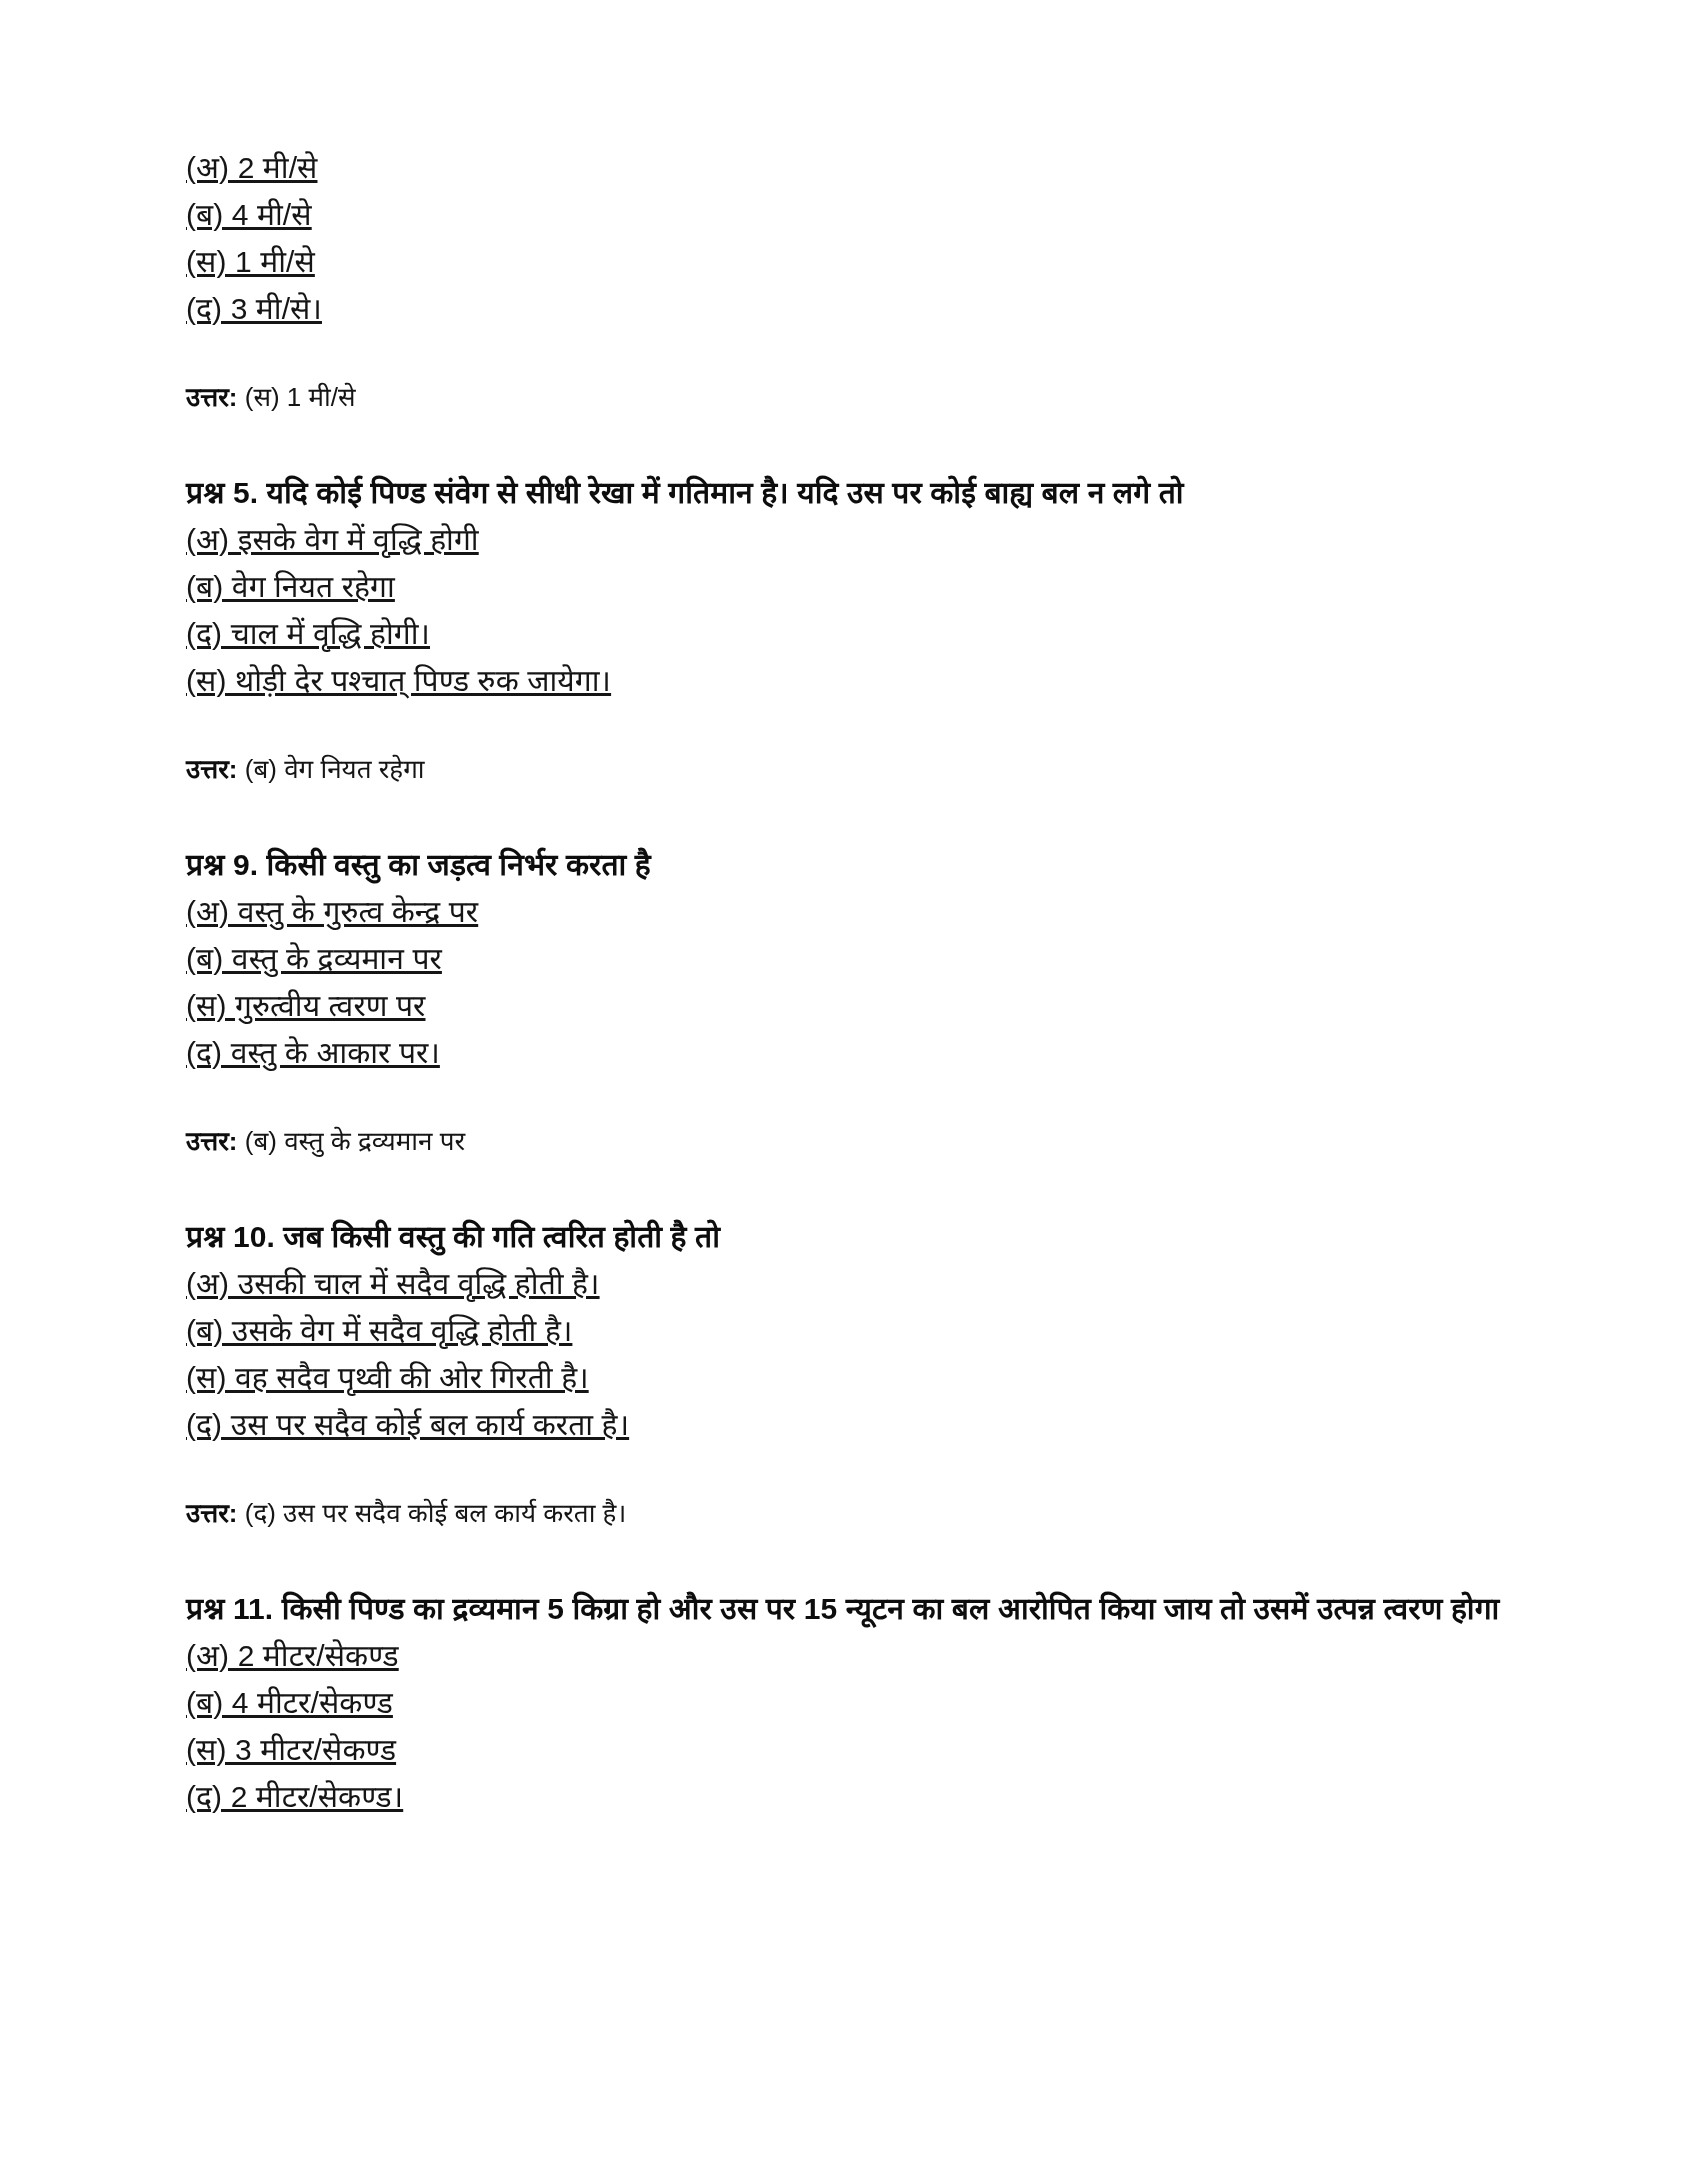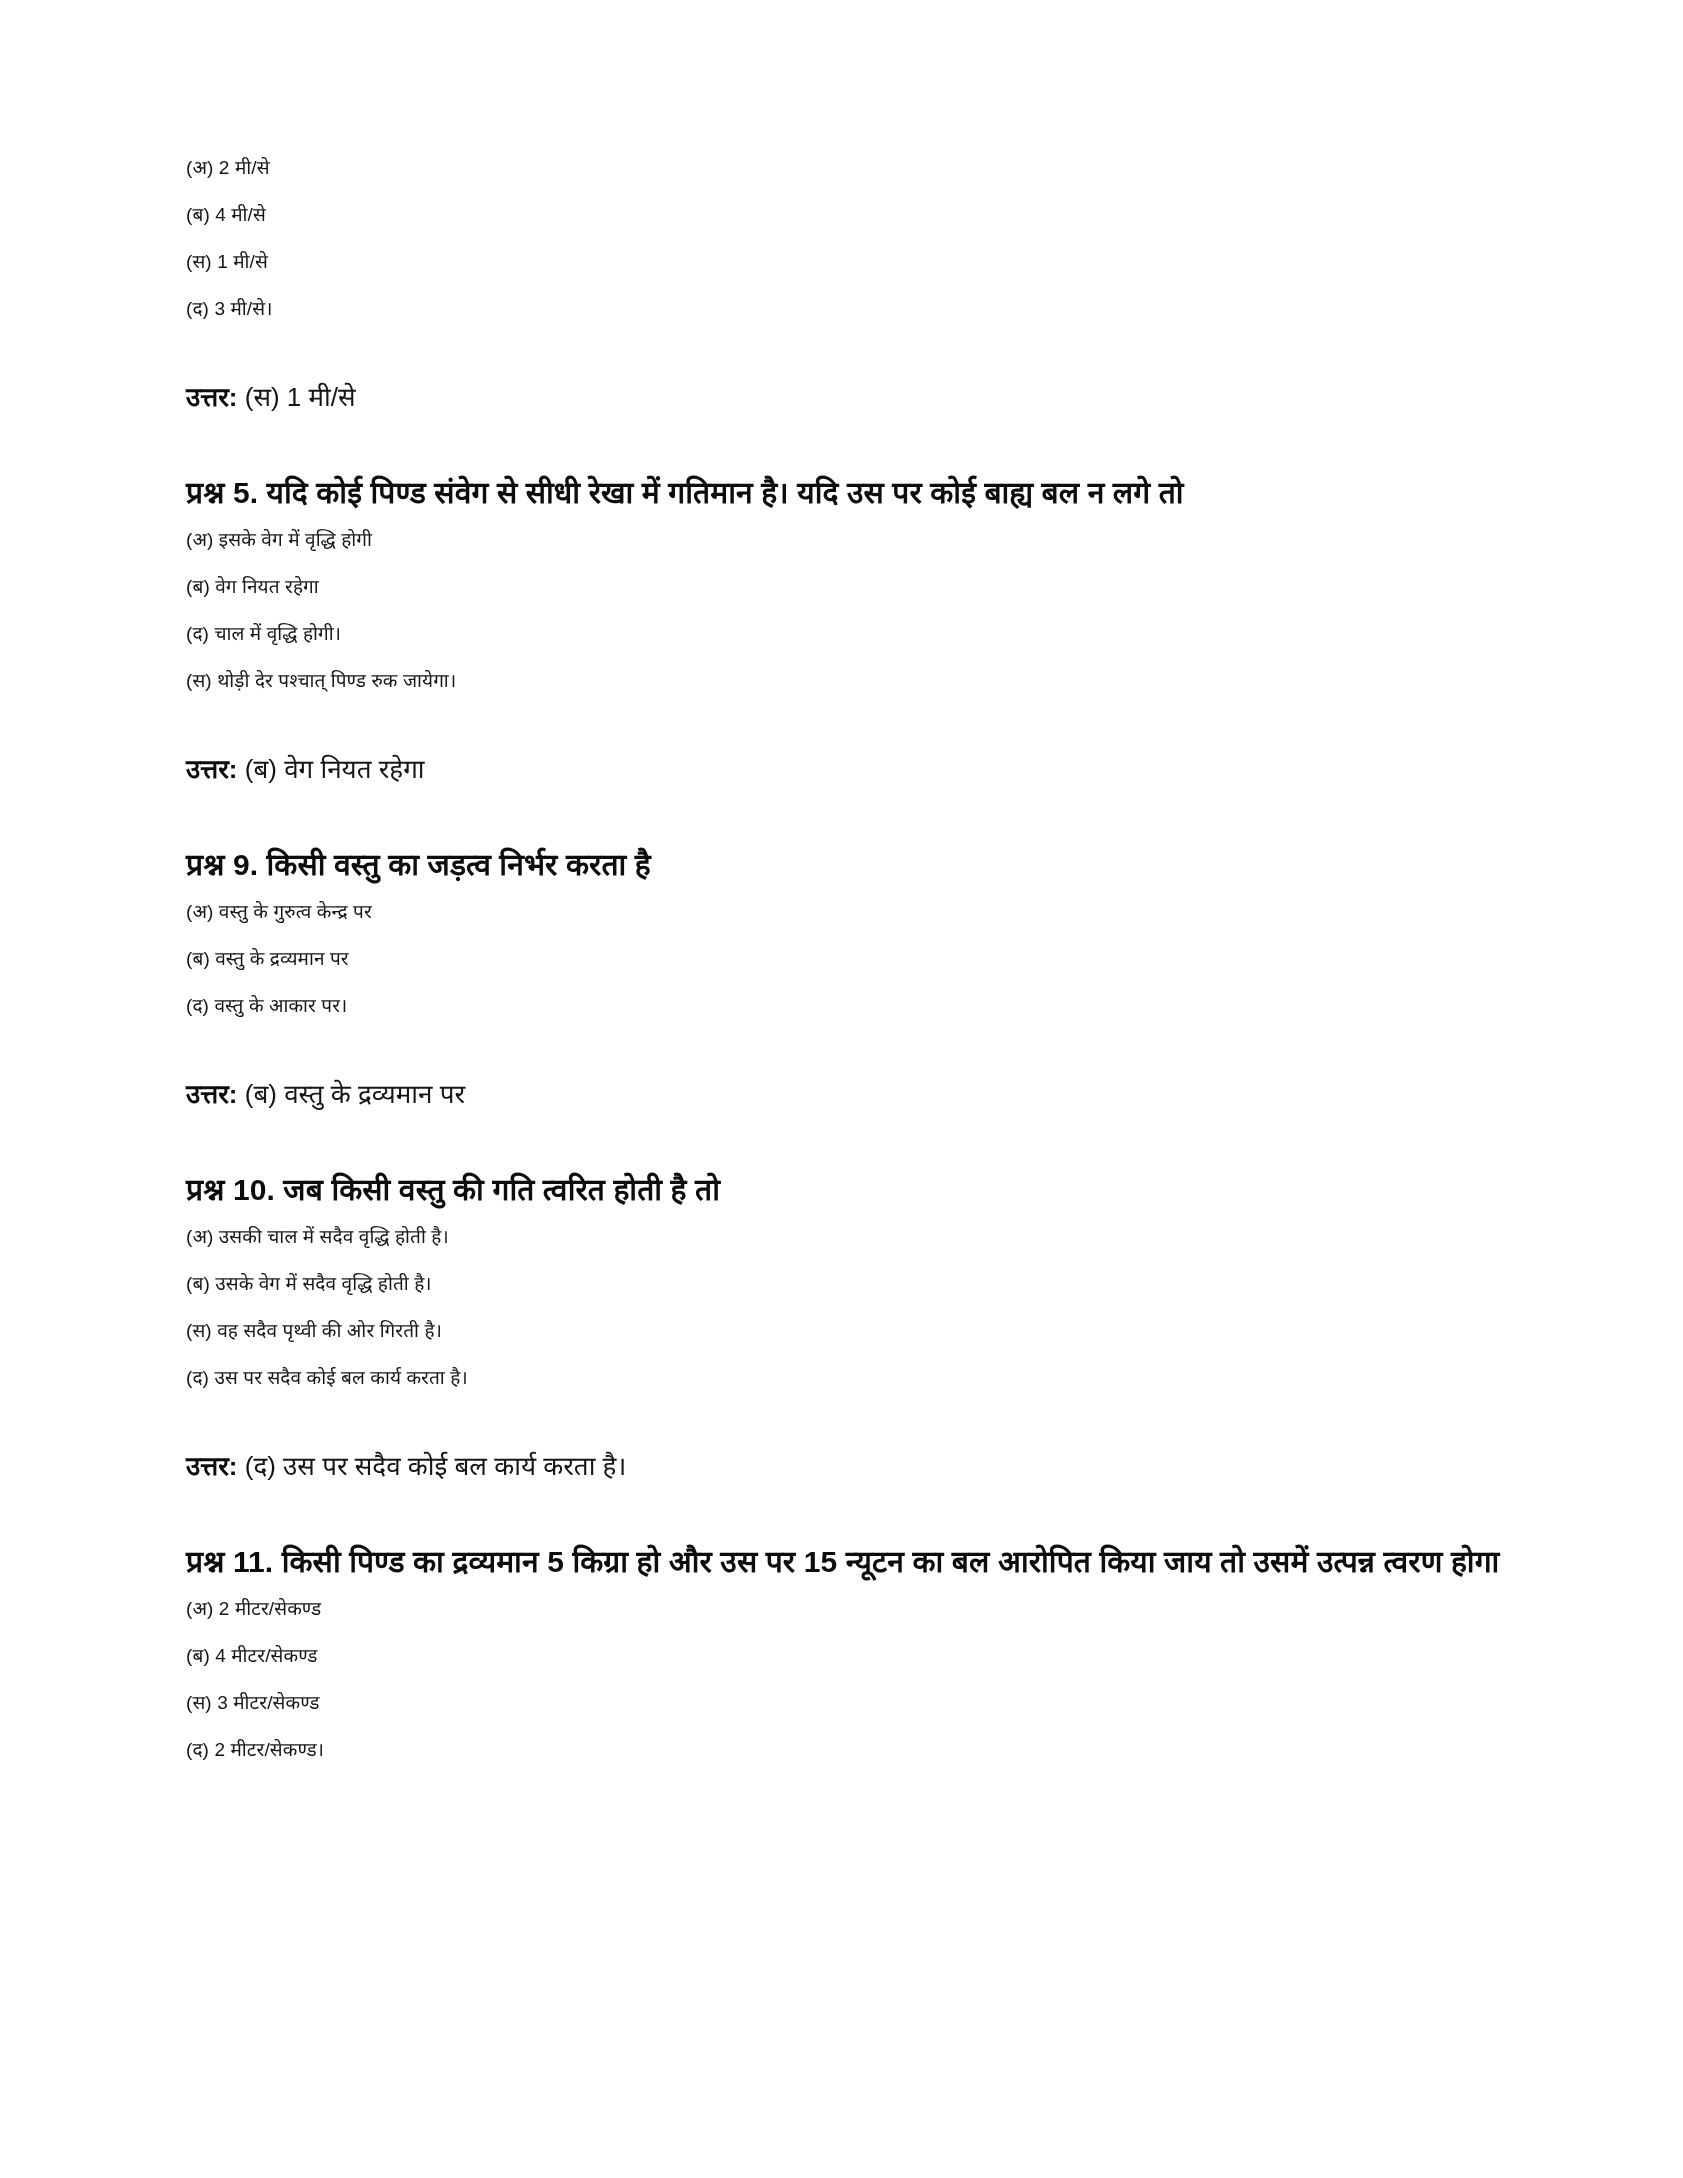--- a/index.html
+++ b/index.html
@@ -26,25 +26,26 @@
   .content {
     width: 1317px;
   }
   
   .option-list {
     margin: 0;
     padding: 0;
     list-style: none;
   }
   .line {
-    font-size: 19px;
+    font-size: 30px;
     line-height: 47px;
     color: #151515;
     letter-spacing: 0.1px;
     white-space: pre-wrap;
+    text-decoration: underline;
   }
   .q-heading {
     font-size: 30px;
     line-height: 47px;
     font-weight: bold;
     color: #0d0d0d;
     letter-spacing: 0.1px;
     white-space: pre-wrap;
   }
   .answer-line {
@@ -94,20 +95,21 @@
     <div class="gap-answer"></div>
 
     <p class="answer-line block"><span class="answer-label">उत्तर:</span><span> (ब) वेग नियत रहेगा</span></p>
 
     <div class="gap-section"></div>
 
     <p class="q-heading block">प्रश्न 9. किसी वस्तु का जड़त्व निर्भर करता है</p>
     <ul class="option-list block">
       <li class="line">(अ) वस्तु के गुरुत्व केन्द्र पर</li>
       <li class="line">(ब) वस्तु के द्रव्यमान पर</li>
+      <li class="line">(स) गुरुत्वीय त्वरण पर</li>
       <li class="line">(द) वस्तु के आकार पर।</li>
     </ul>
 
     <div class="gap-answer"></div>
 
     <p class="answer-line block"><span class="answer-label">उत्तर:</span><span> (ब) वस्तु के द्रव्यमान पर</span></p>
 
     <div class="gap-section"></div>
 
     <p class="q-heading block">प्रश्न 10. जब किसी वस्तु की गति त्वरित होती है तो</p>

